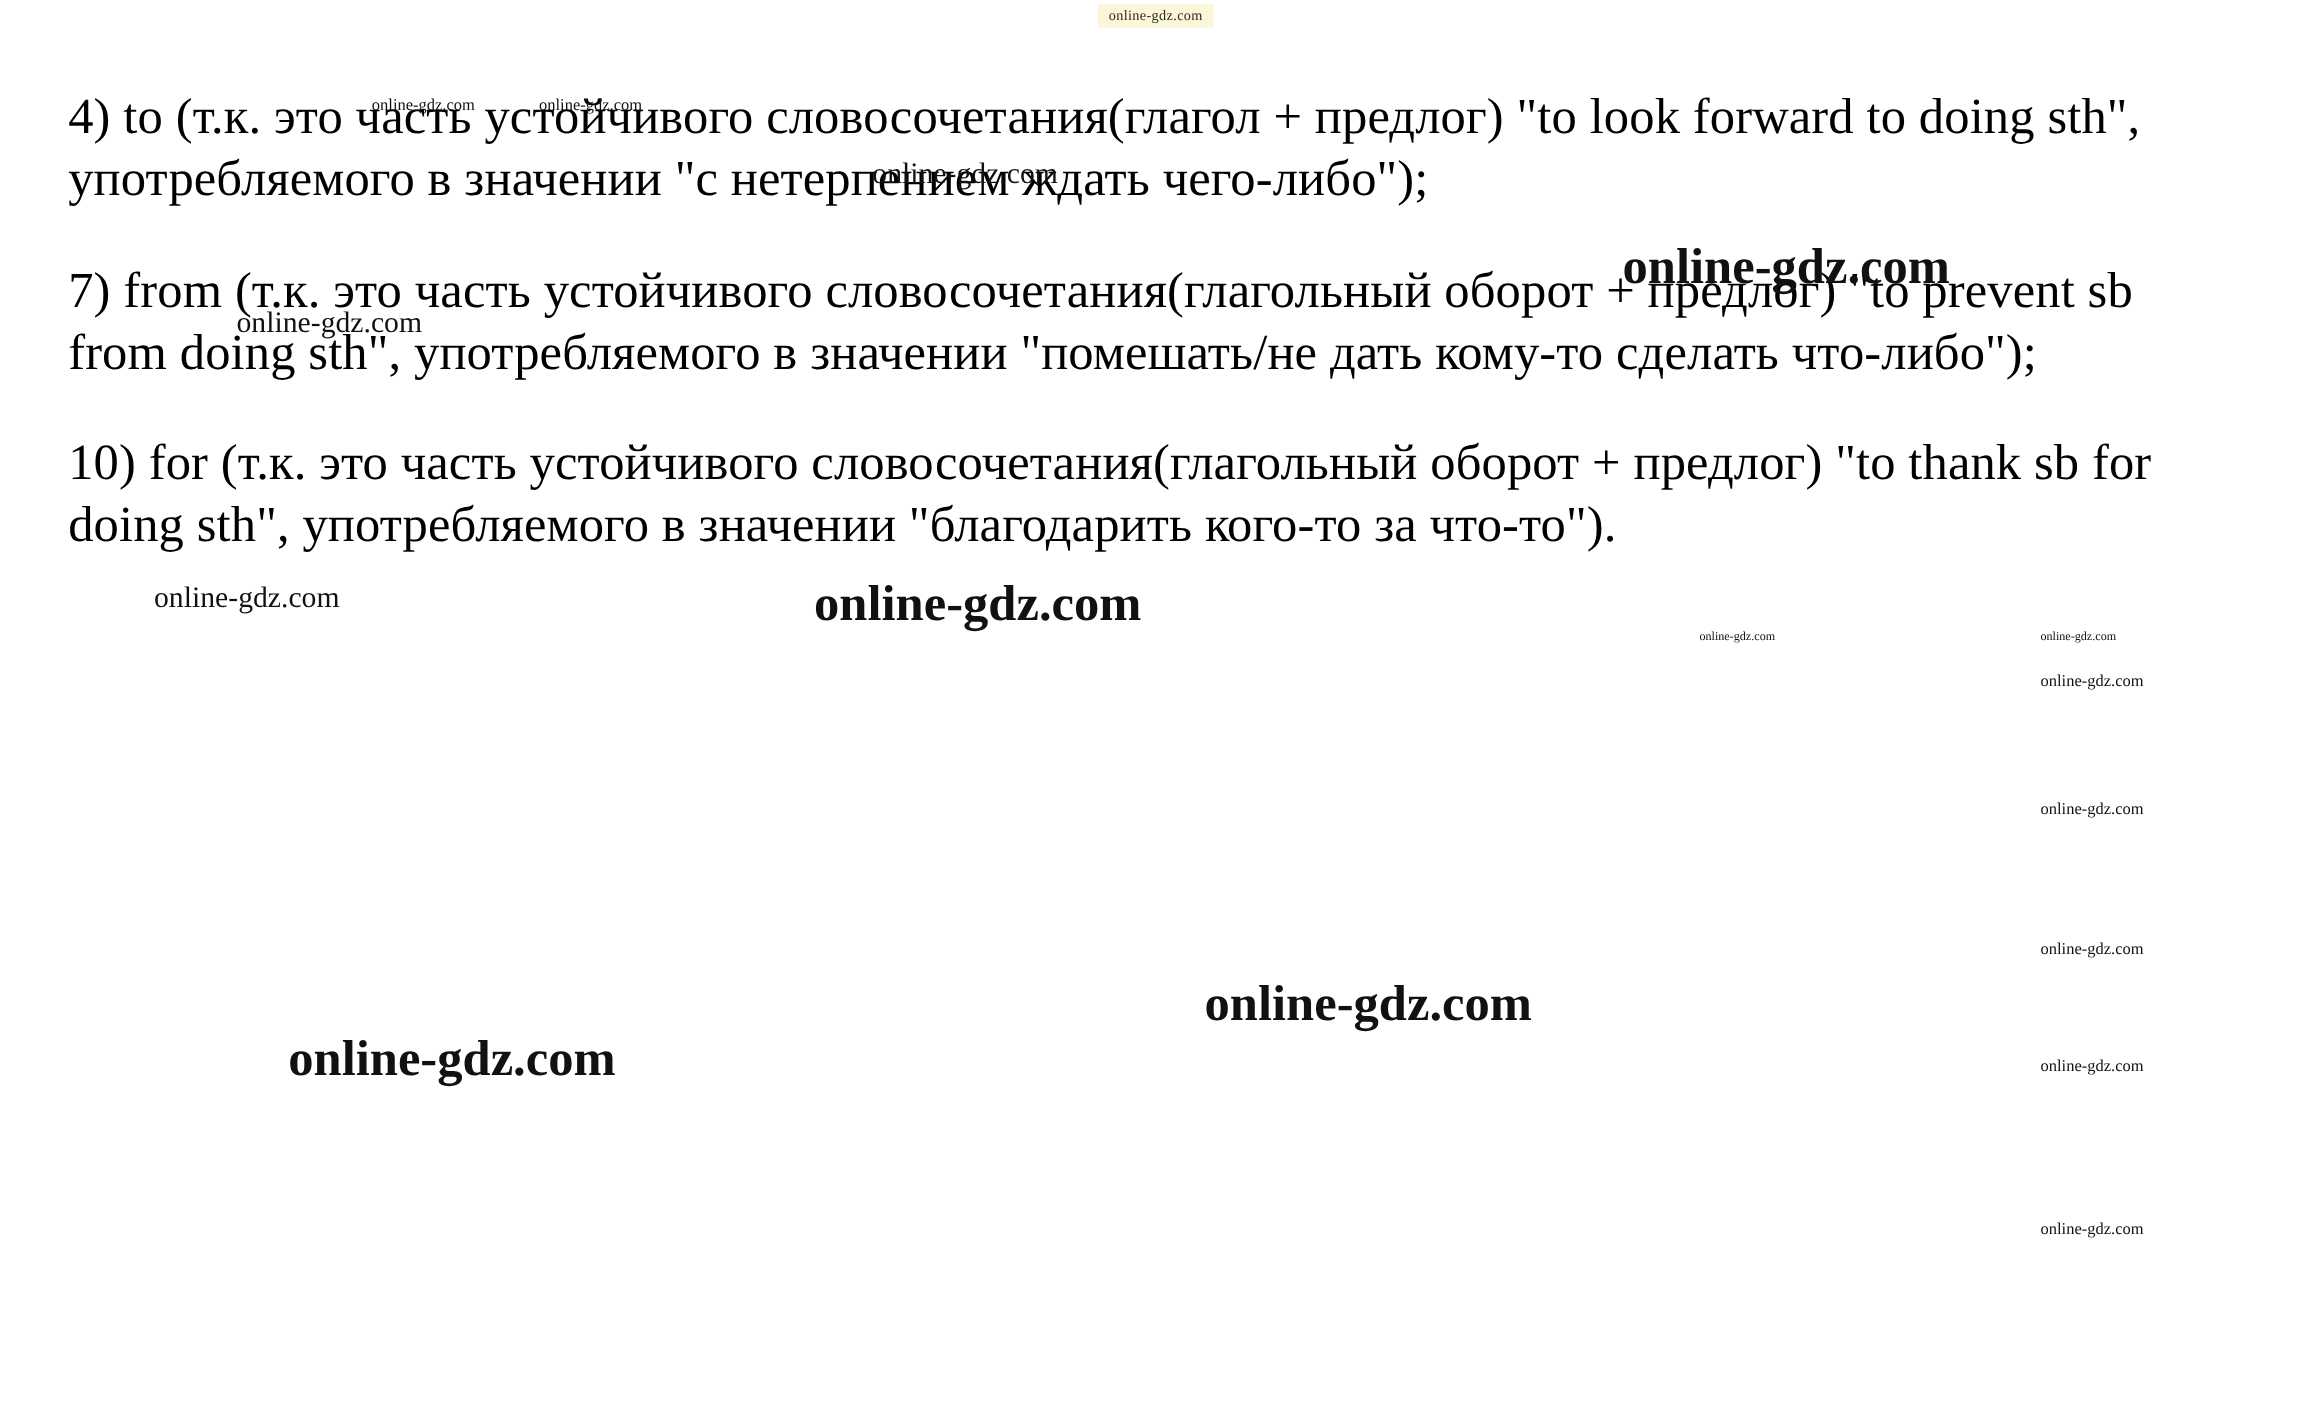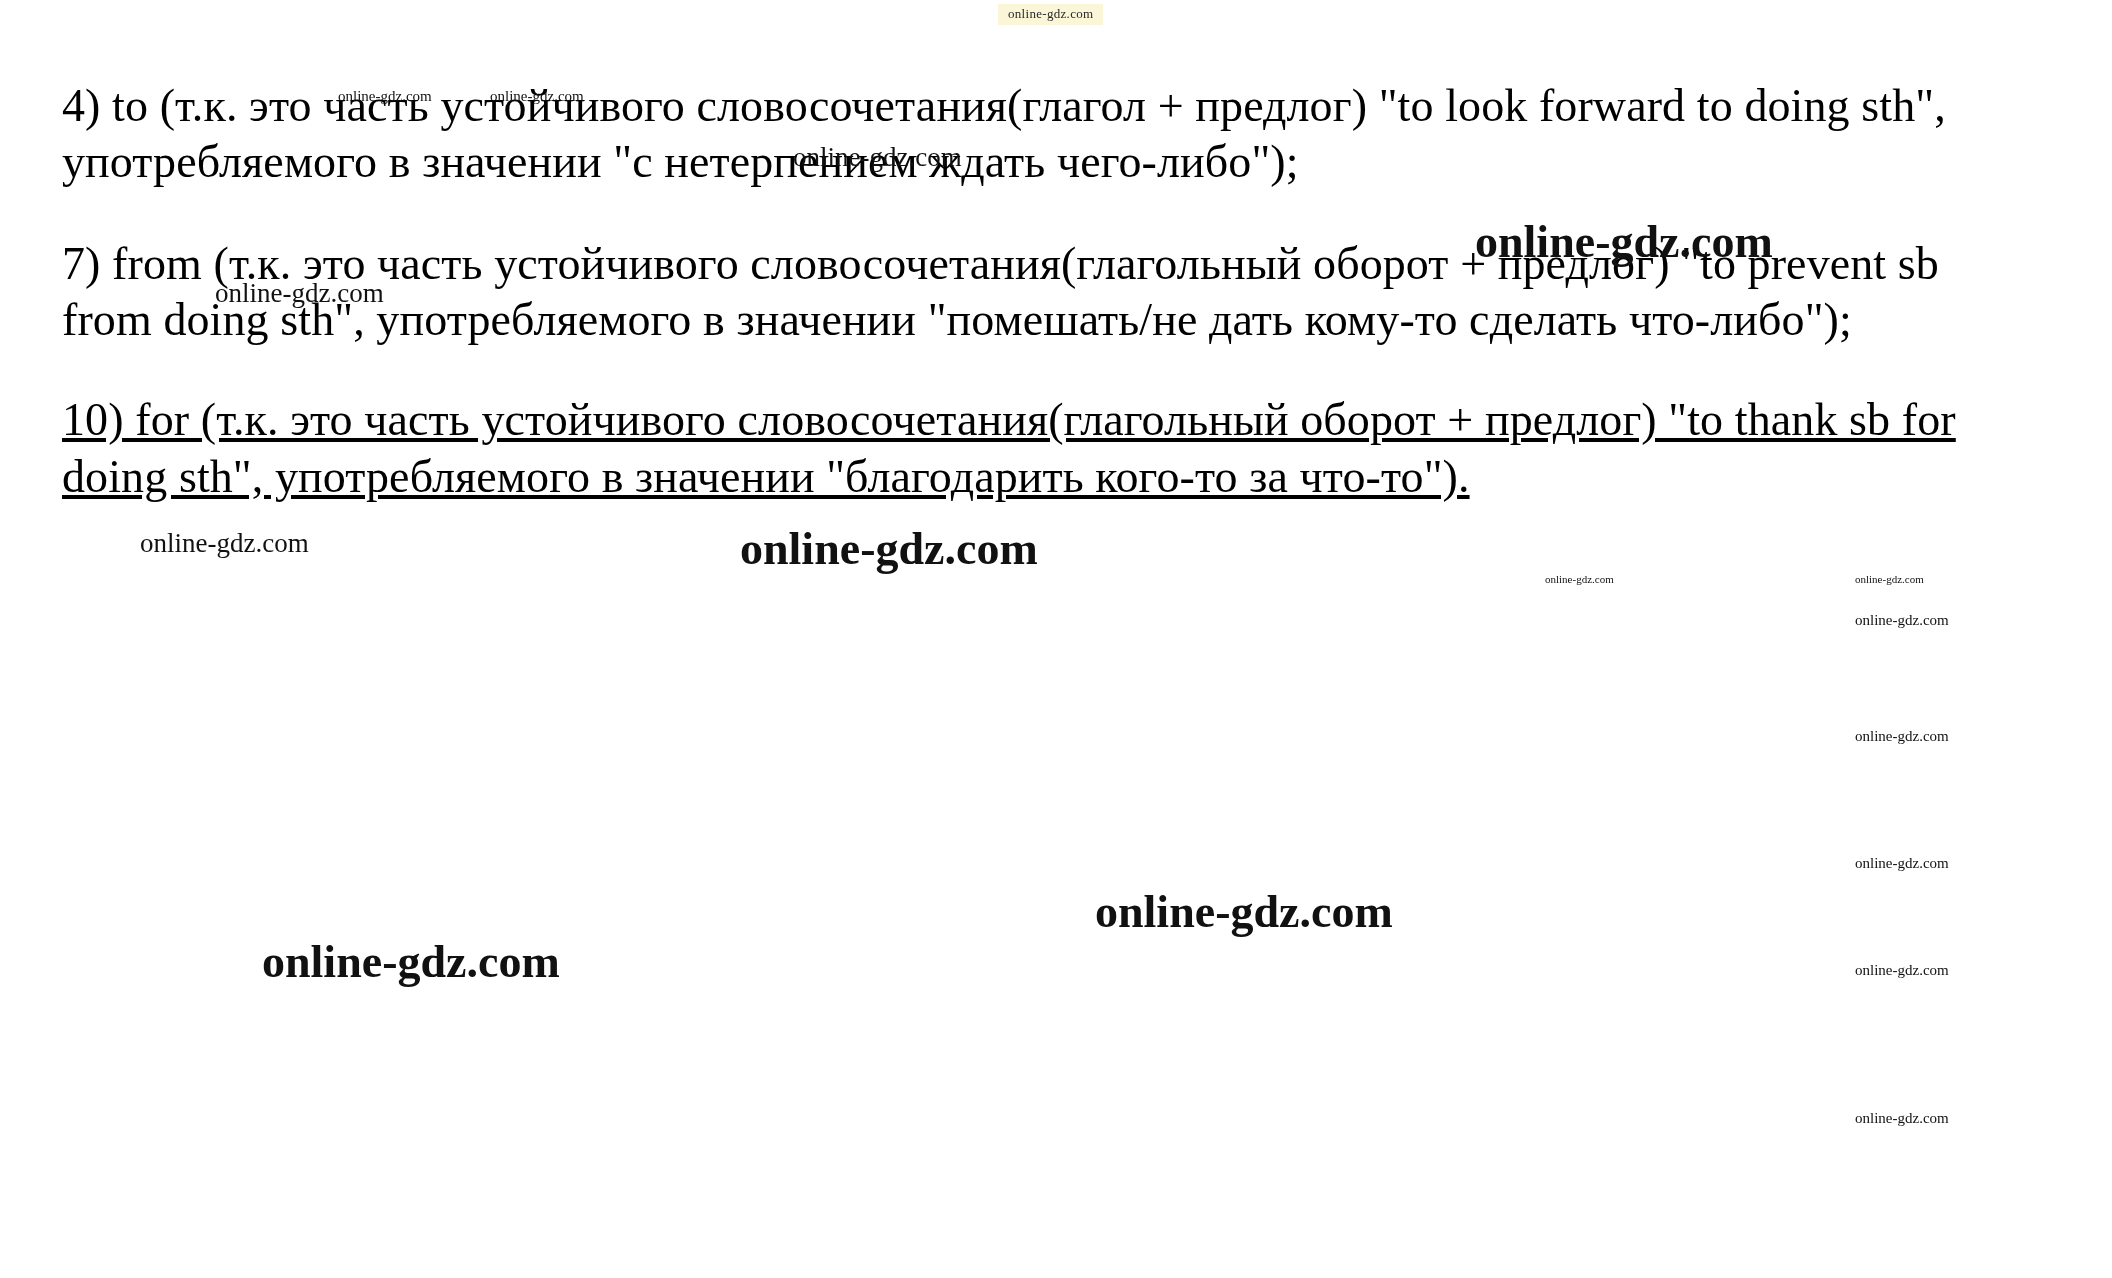--- a/index.html
+++ b/index.html
@@ -34,21 +34,21 @@
 
   .para {
     font-size: 46px;
     line-height: 1.22;
     letter-spacing: 0.1px;
     margin: 0 0 38px 0;
     position: relative;
     z-index: 2;
   }
 
-  .para:last-child { margin-bottom: 0; text-decoration: underline; }
+  .para:last-child { margin-bottom: 0; }
 
   
   .para.p6  { margin-bottom: 46px; }
   .para.p7  { margin-bottom: 44px; margin-top: 28px; }
   .para.p8  { margin-bottom: 52px; }
   .para.p9  { margin-bottom: 48px; }
 
   
   .wm {
     position: absolute;

